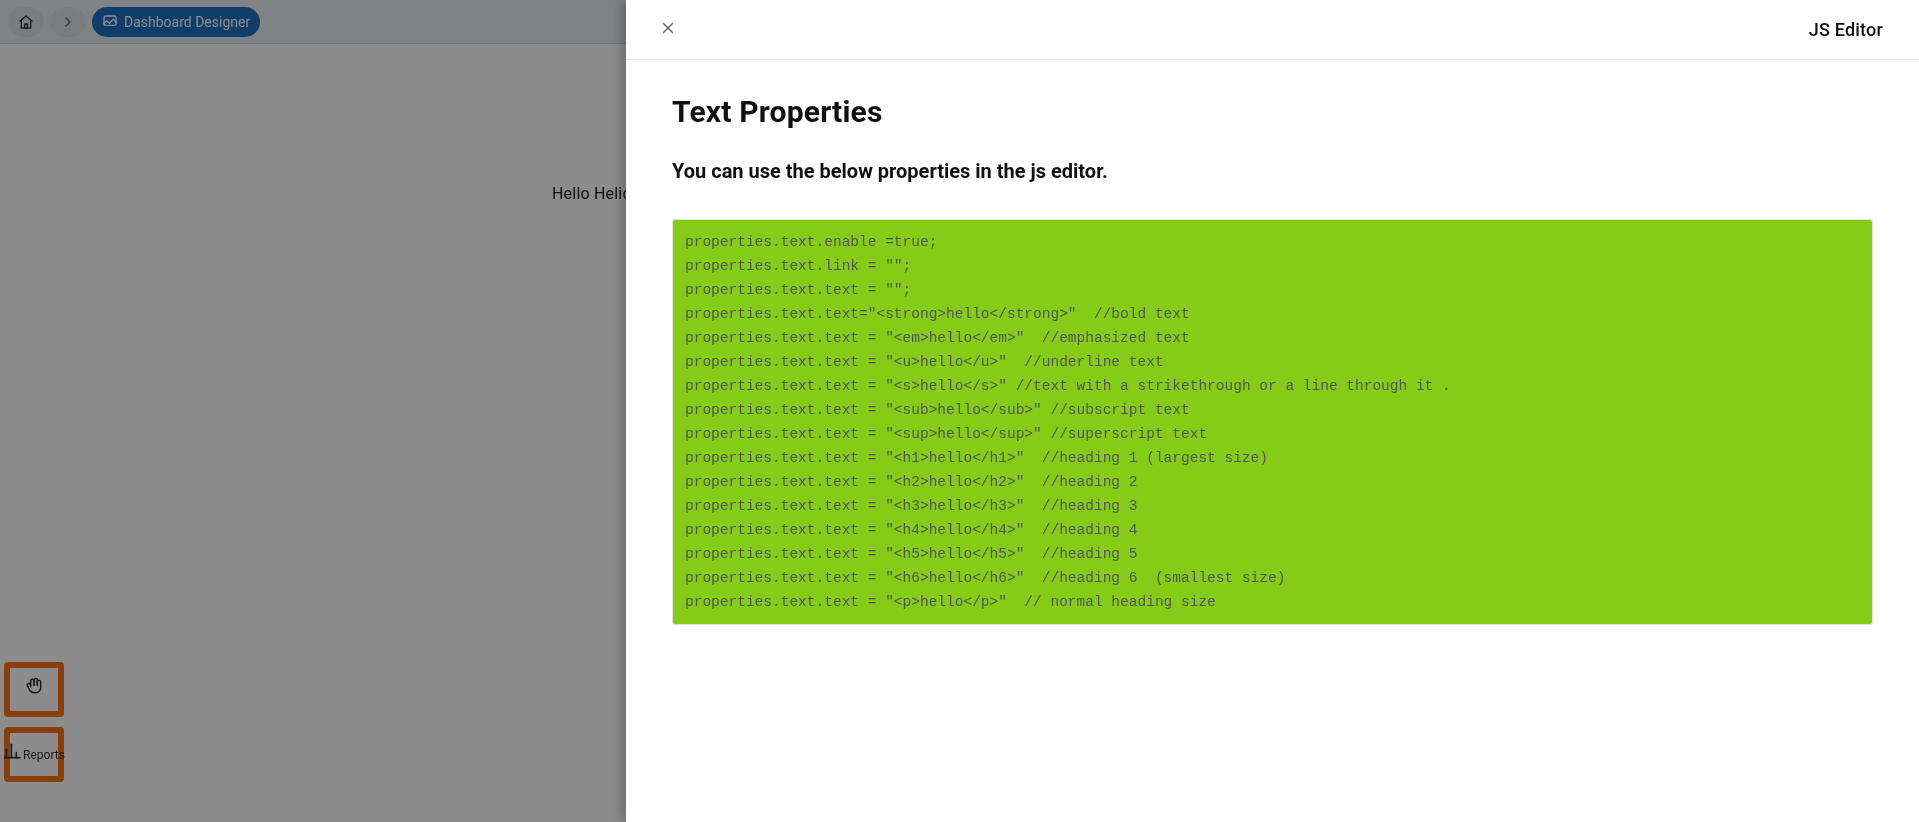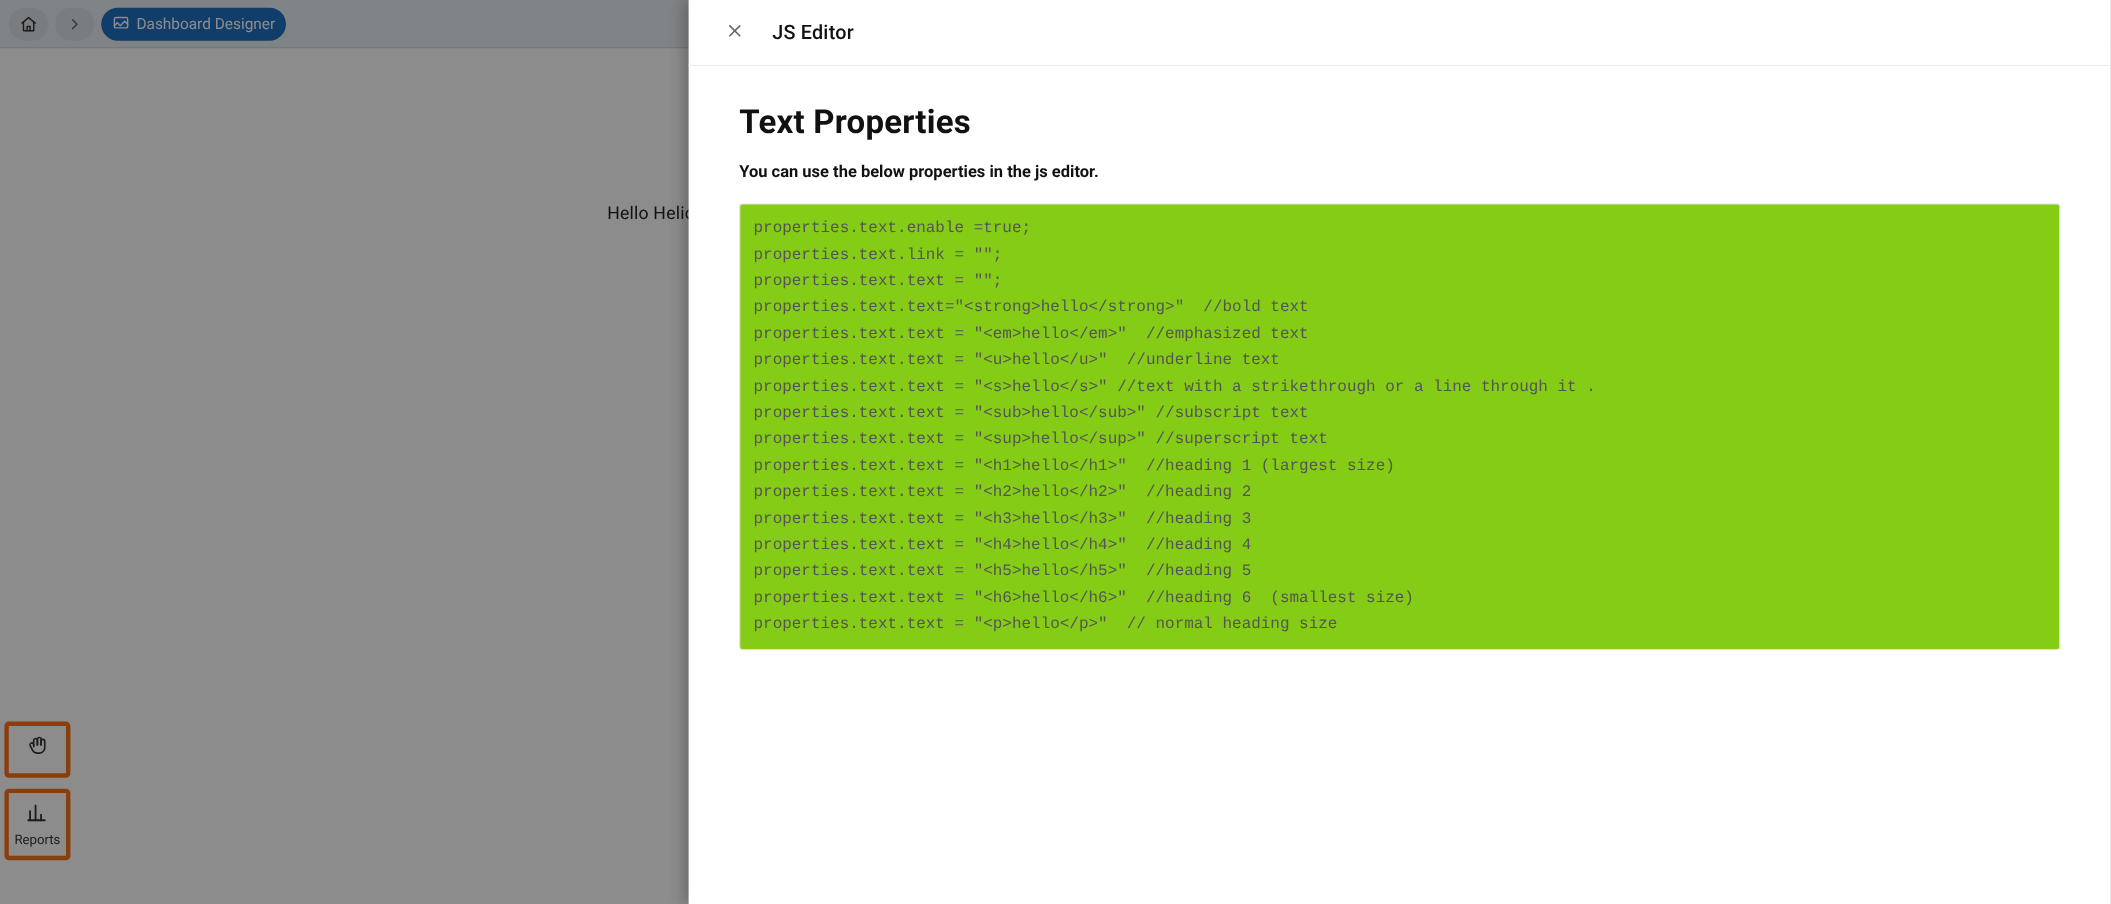--- a/index.html
+++ b/index.html
@@ -69,24 +69,24 @@
       left: 4px;
       bottom: 40px;
       display: flex;
       flex-direction: column;
       gap: 10px;
     }
     .fab-btn {
       width: 60px;
       min-height: 48px;
       background: #fff;
-      border: 4px solid #f97316;
+      border: 6px solid #f97316;
       border-radius: 4px;
       display: flex;
-      flex-direction: column;
+      flex-direction: row;
       align-items: center;
       justify-content: center;
       font-size: 12px;
       color: #333;
       padding: 8px 4px;
       cursor: pointer;
     }
     .fab-btn svg { width: 20px; height: 20px; margin-bottom: 4px; }
 
     
@@ -107,20 +107,21 @@
       box-shadow: -4px 0 12px rgba(0,0,0,0.25);
       display: flex;
       flex-direction: column;
     }
     .drawer-header {
       height: 60px;
       display: flex;
       align-items: center;
       padding: 0 36px 0 30px;
       border-bottom: 1px solid #ececec;
+      justify-content: space-between;
     }
     .drawer-close {
       width: 24px;
       height: 24px;
       color: #666;
       cursor: pointer;
       display: flex;
       align-items: center;
       justify-content: center;
     }
@@ -134,28 +135,28 @@
 
     .drawer-body {
       flex: 1;
       overflow: auto;
       padding: 34px 46px 40px 46px;
     }
     .section-title {
       font-size: 30px;
       font-weight: 700;
       color: #111;
-      margin-bottom: 18px;
+      margin-bottom: 30px;
       letter-spacing: 0.2px;
     }
     .section-sub {
-      font-size: 15px;
+      font-size: 20px;
       font-weight: 700;
       color: #111;
-      margin-bottom: 20px;
+      margin-bottom: 36px;
     }
     .code-block {
       border: 1px solid #e2e2e2;
       background: #84cc16;
       border-radius: 3px;
       padding: 10px 12px;
       font-family: "SFMono-Regular", Consolas, "Liberation Mono", Menlo, monospace;
       font-size: 14.5px;
       line-height: 24px;
       color: #555;

